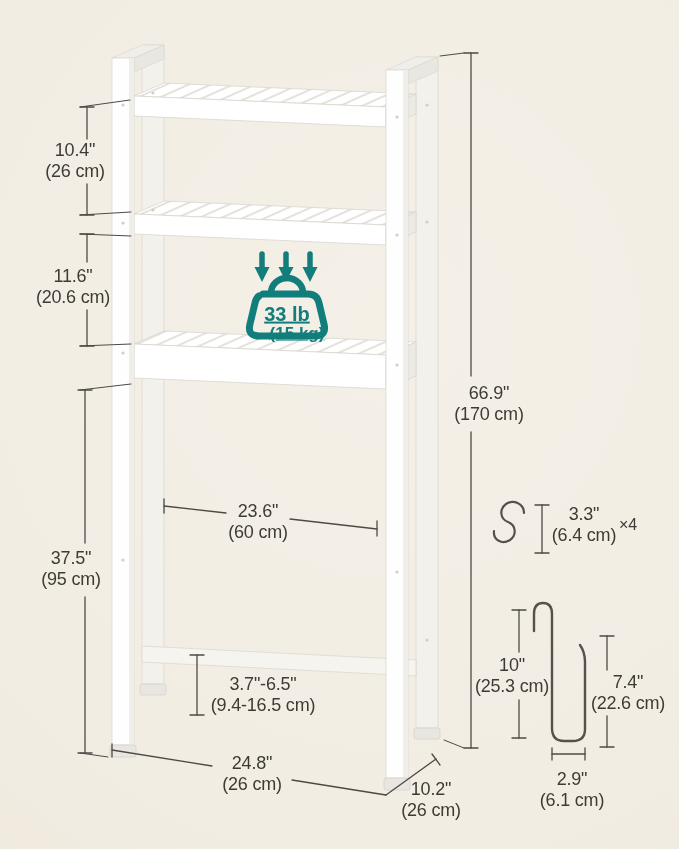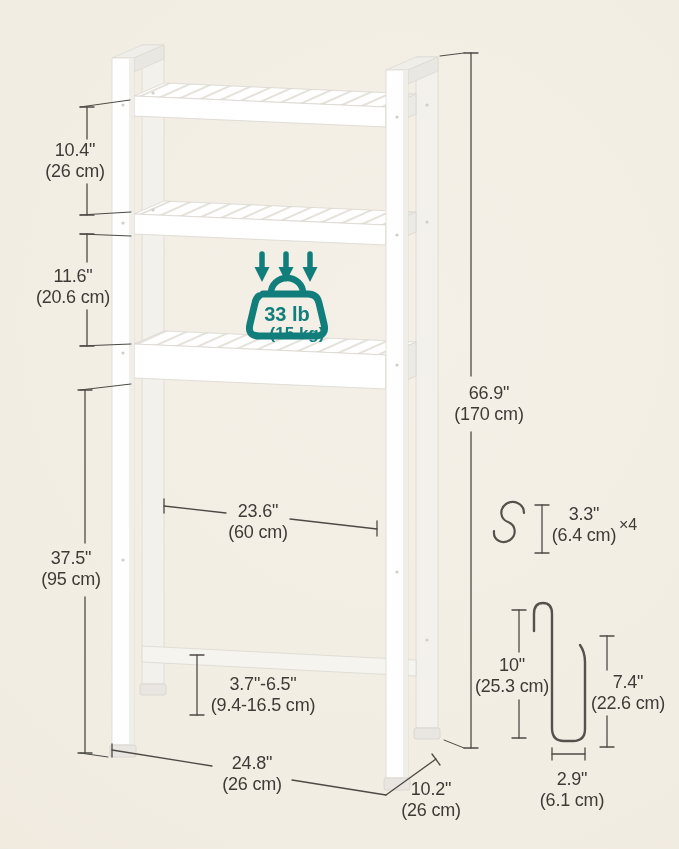--- a/index.html
+++ b/index.html
@@ -210,21 +210,21 @@
         <path d="M286,254 V269" stroke-width="5.5"></path>
         <polygon points="278.5,267 293.5,267 286,282" fill="#117e7c" stroke="none"></polygon>
         <path d="M310,254 V269" stroke-width="5.5"></path>
         <polygon points="302.5,267 317.5,267 310,282" fill="#117e7c" stroke="none"></polygon>
       </g>
       <path d="M 271,293 A 16,15 0 0 1 303,293" stroke-width="6.5"></path>
       <path d="M 263,294 L 308,294 Q 317,294 319,303 L 324,324 Q 327,336 315,336 L 259,336 Q 247,336 250,324 L 255,303 Q 256,298 259,296" stroke-width="7"></path>
     </g>
   </svg>
 
-  <div class="capacity-text" style="left:287px;top:323px;">
+  <div class="capacity-text" style="left:287px;top:323px;text-decoration:underline;">
     <span class="cap-line1">33 lb</span>
     <span class="cap-line2">(15 kg)</span>
   </div>
 
   <div class="dim-label" style="left:75px;top:161px;">
     <span>10.4"</span>
     <span>(26 cm)</span>
   </div>
 
   <div class="dim-label" style="left:73px;top:287px;">

